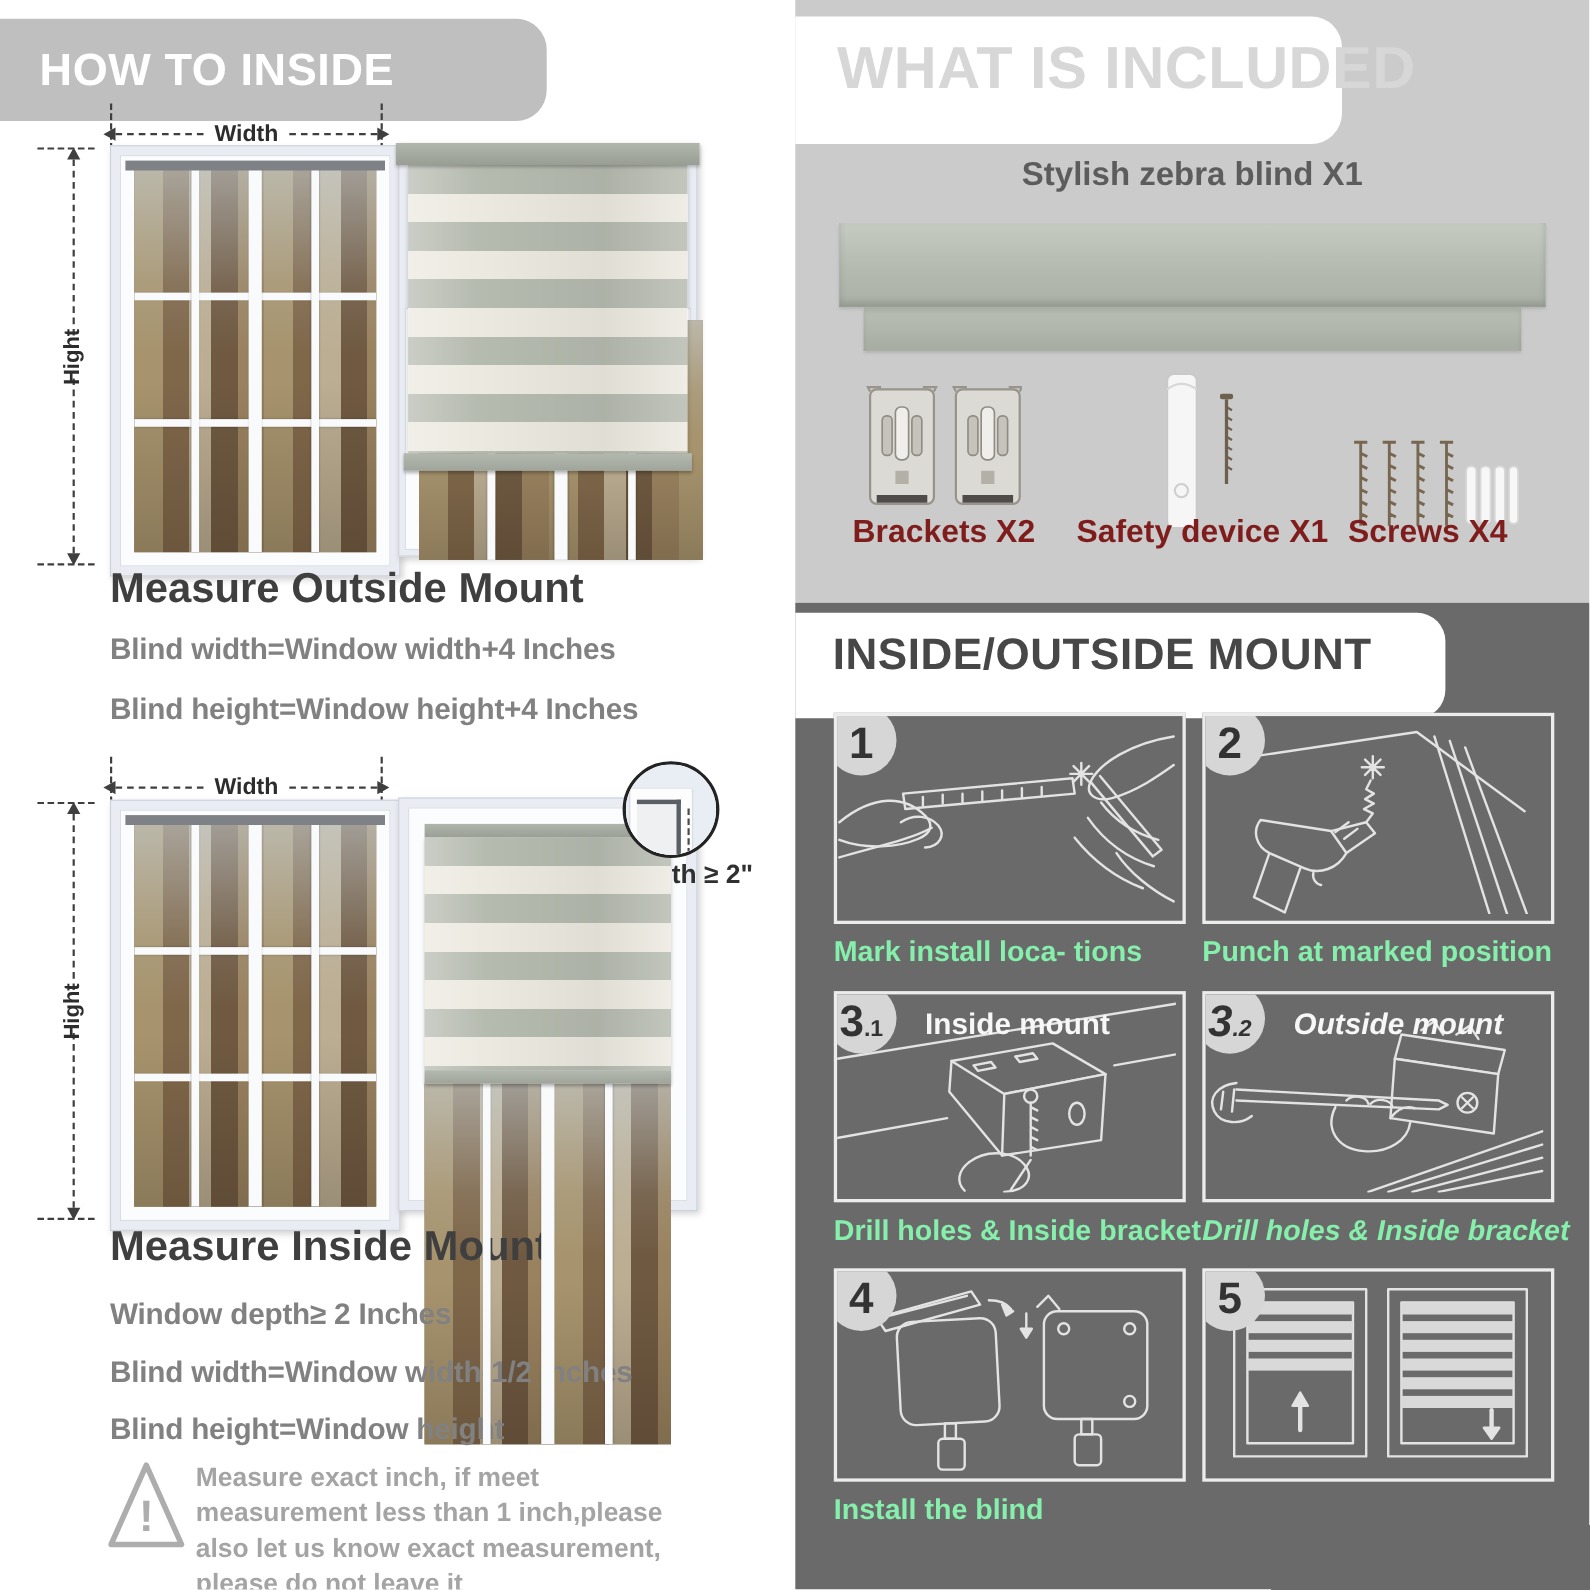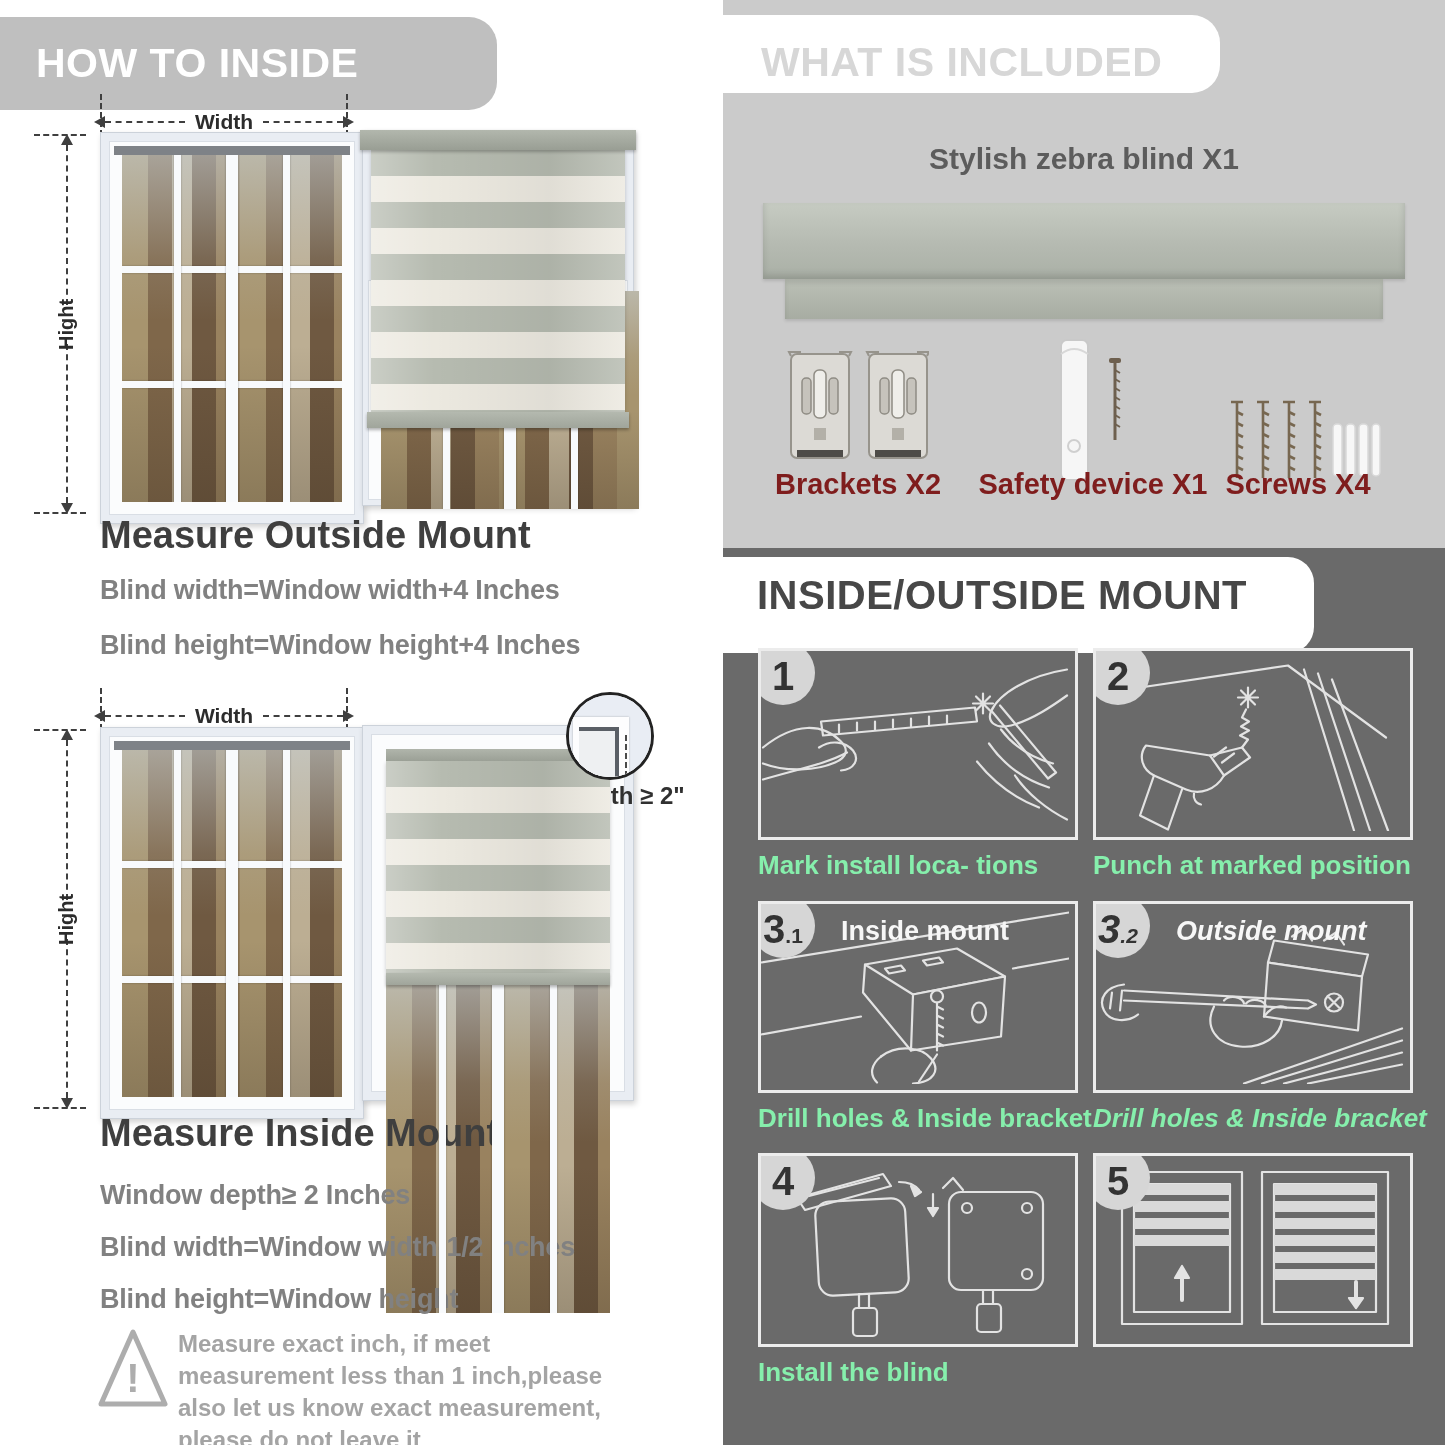--- a/index.html
+++ b/index.html
@@ -8,22 +8,22 @@
     background:#ffffff;
     font-family:"Liberation Sans",sans-serif;
     -webkit-font-smoothing:antialiased;
   }
   .abs{position:absolute;box-sizing:border-box;}
 
   
   .badge{font-weight:bold;letter-spacing:.5px;white-space:nowrap;}
   .badge-left{left:0;top:17px;width:497px;height:93px;background:#bfbfbf;
     border-radius:0 28px 28px 0;color:#fff;font-size:41px;line-height:93px;padding-left:36px;}
-  .badge-included{left:0;top:15px;width:497px;height:78px;background:#fff;
-    border-radius:0 28px 28px 0;color:#d7d7d7;font-size:41px;line-height:95px;padding-left:38px;}
+  .badge-included{left:0;top:15px;width:497px;height:116px;background:#fff;
+    border-radius:0 28px 28px 0;color:#d7d7d7;font-size:54px;line-height:95px;padding-left:38px;}
   .badge-mount{left:0;top:9px;width:591px;height:96px;background:#fff;
     border-radius:0 26px 26px 0;color:#474747;font-size:40px;line-height:76px;padding-left:34px;}
 
   
   .panel-gray{left:723px;top:0;width:722px;height:548px;background:#cbcbcb;}
   .panel-dark{left:723px;top:548px;width:722px;height:897px;background:#6a6a6a;}
 
   .product-label{left:0;top:142px;width:100%;text-align:center;color:#5c5c5c;
     font-size:30px;font-weight:bold;}
 

